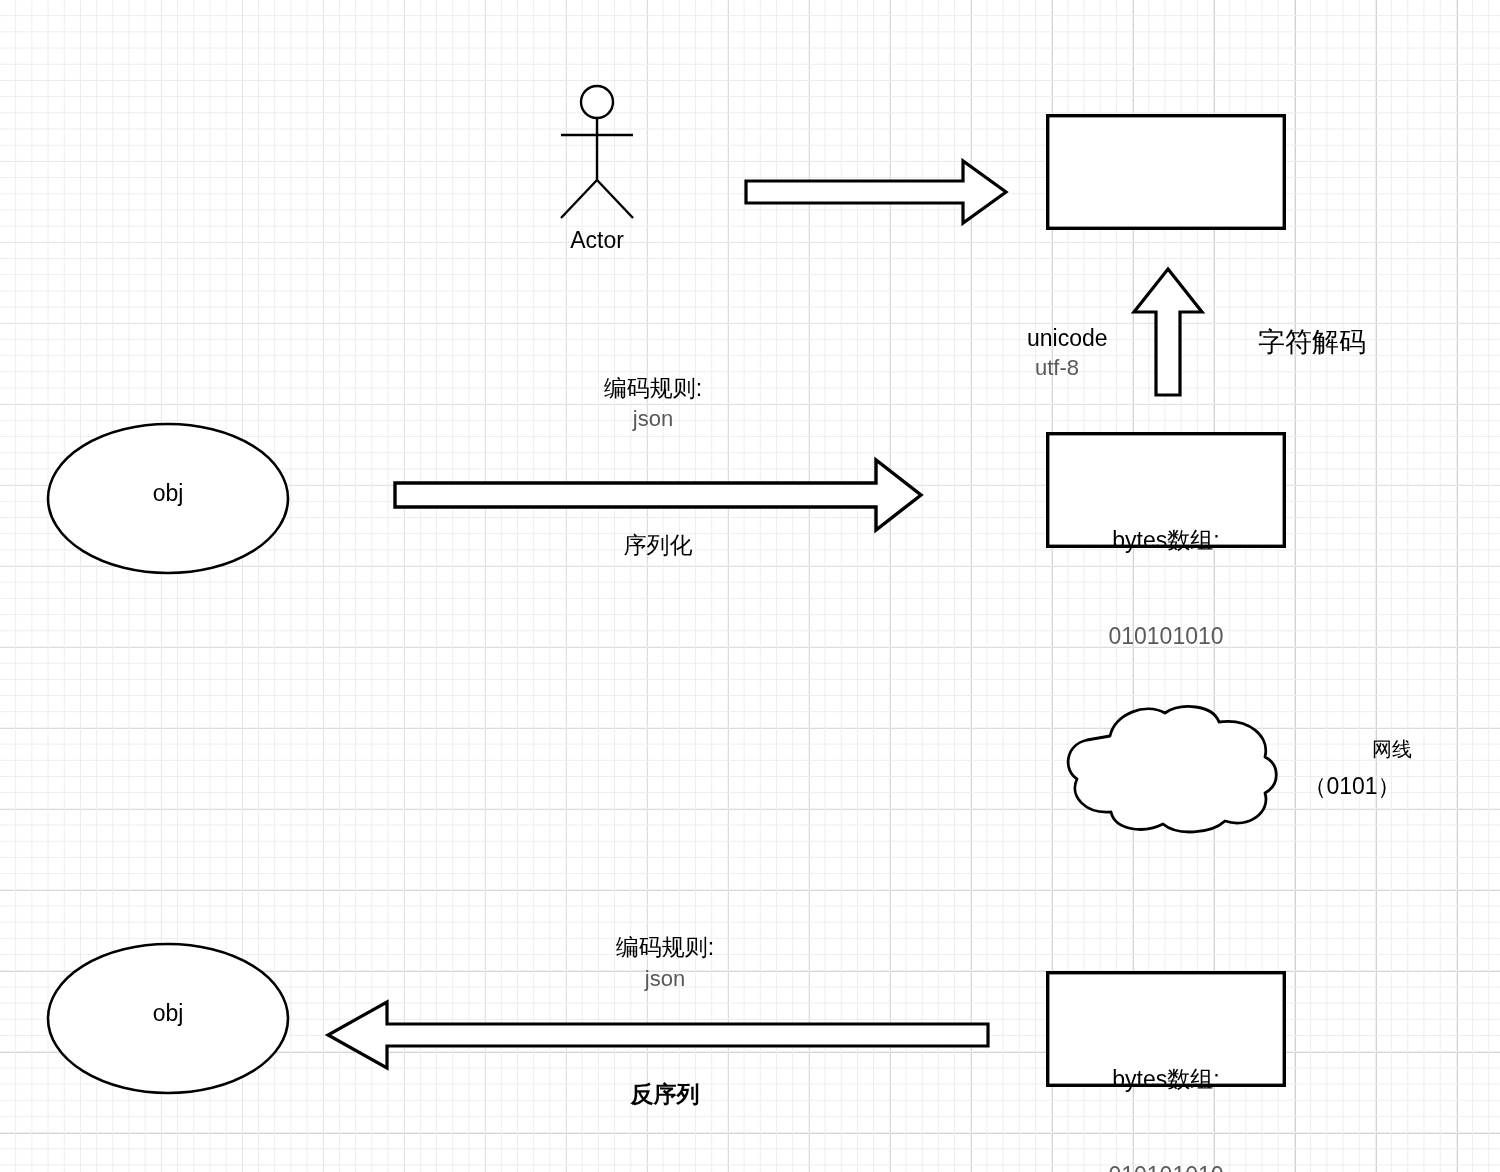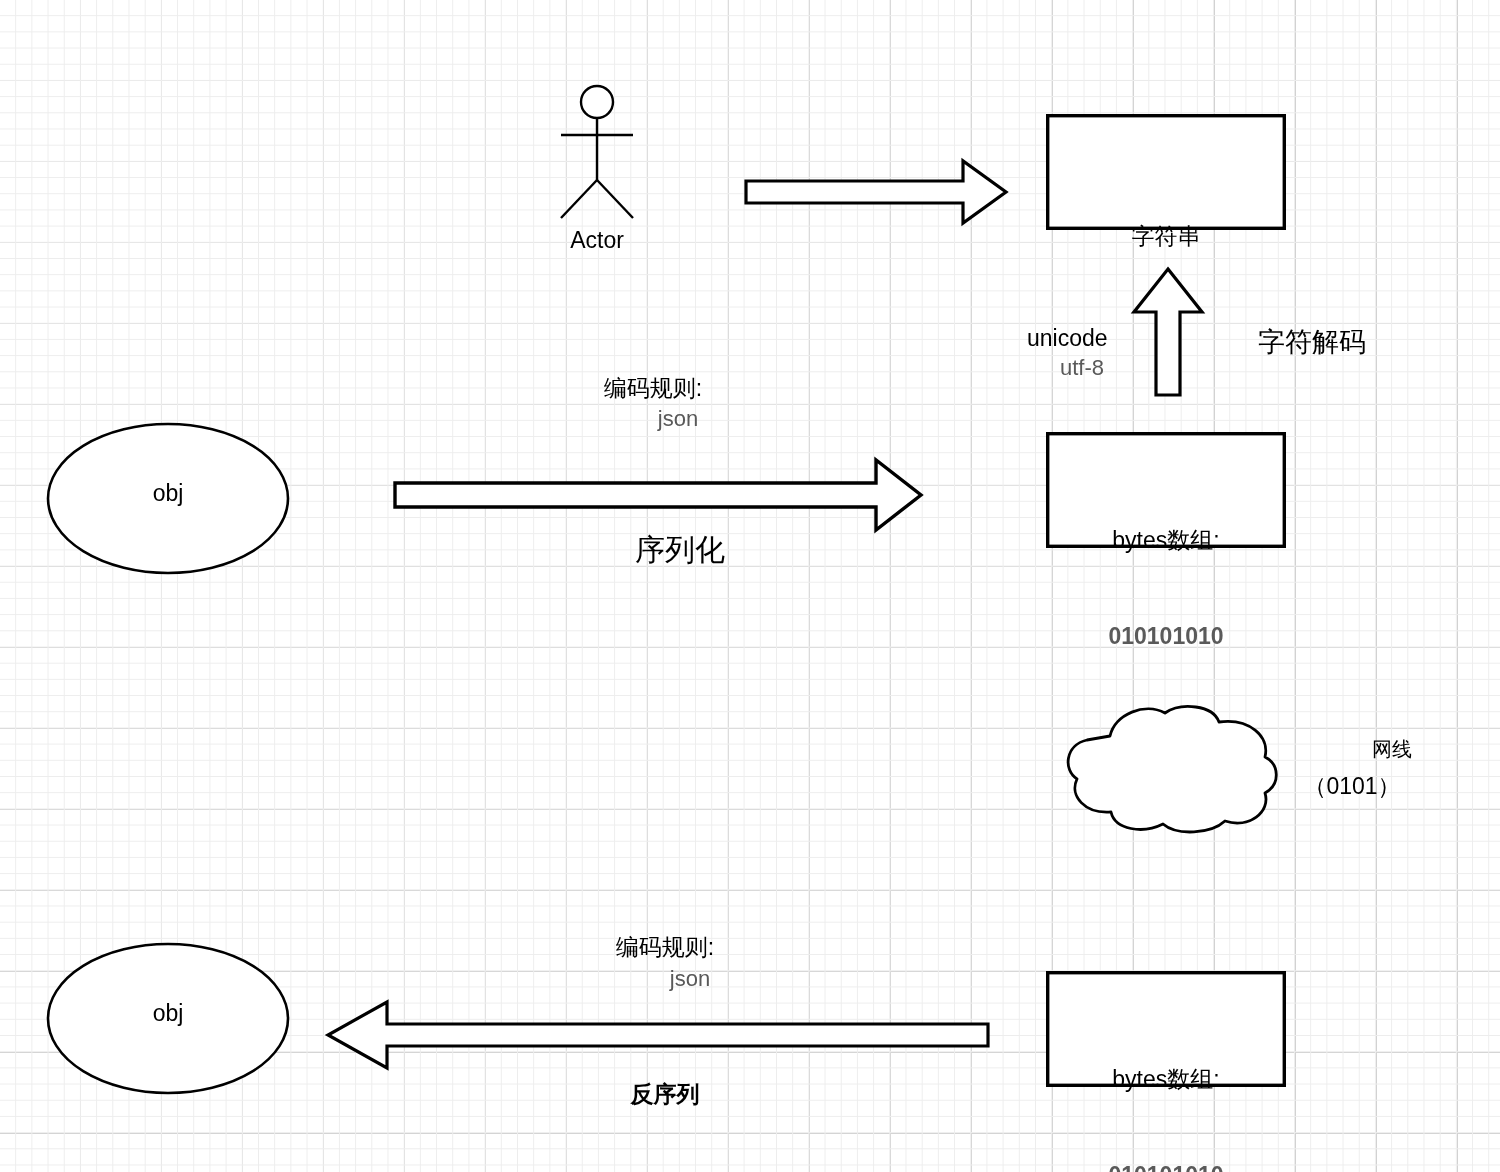--- a/index.html
+++ b/index.html
@@ -35,32 +35,32 @@
   .shape-svg * { pointer-events: auto; }
 
   .lbl {
     position: absolute;
     color: #000000;
     white-space: pre;
     line-height: 1.26;
     font-family: "Liberation Sans", "DejaVu Sans", sans-serif;
     text-align: center;
   }
-  .lbl.gray { color: #595959; margin-left: 25px; }
+  .lbl.gray { color: #595959; }
   .lbl.center { text-align: center; transform: translateX(-50%); }
 
   .boxtext {
     position: absolute;
     text-align: center;
     transform: translateX(-50%);
     line-height: 1.38;
     white-space: pre;
   }
   .boxtext .t1 { color: #000000; display: block; }
-  .boxtext .t2 { color: #5a5a5a; display: block; font-weight: bold; }
+  .boxtext .t2 { color: #5a5a5a; display: block; }
 </style>
 </head>
 <body>
 
 <div id="canvas">
 
   <svg class="shape-svg" style="left:550px; top:85px; width:100px; height:145px;" viewBox="0 0 100 145">
     <circle cx="47" cy="17" r="16" fill="#ffffff" stroke="#000000" stroke-width="2.4"></circle>
     <line x1="47" y1="33" x2="47" y2="95" stroke="#000000" stroke-width="2.4"></line>
     <line x1="11" y1="50" x2="83" y2="50" stroke="#000000" stroke-width="2.4"></line>
@@ -69,23 +69,20 @@
   </svg>
   <div class="lbl center" style="left:597px; top:226px; font-size:23px;">Actor</div>
 
   <svg class="shape-svg" style="left:744px; top:155px; width:266px; height:74px;" viewBox="0 0 266 74">
     <path d="M 2,26 L 219,26 L 219,6 L 262,37 L 219,68 L 219,48 L 2,48 Z" fill="#ffffff" stroke="#000000" stroke-width="3.2" stroke-linejoin="miter"></path>
   </svg>
 
   <svg class="shape-svg" style="left:1046px; top:114px; width:240px; height:116px;" viewBox="0 0 240 116">
     <rect x="1.7" y="1.7" width="236.6" height="112.6" fill="#ffffff" stroke="#000000" stroke-width="3.4"></rect>
   </svg>
-  <div class="boxtext" style="left:1166px; top:158px; font-size:23px;">
-    <span class="t1">字符串</span>
-  </div>
 
   <svg class="shape-svg" style="left:1130px; top:266px; width:76px; height:133px;" viewBox="0 0 76 133">
     <path d="M 38,3 L 72,46 L 50,46 L 50,129 L 26,129 L 26,46 L 4,46 Z" fill="#ffffff" stroke="#000000" stroke-width="3.2" stroke-linejoin="miter"></path>
   </svg>
   <div class="lbl" style="left:1027px; top:324px; font-size:23px;">unicode</div>
   <div class="lbl gray" style="left:1035px; top:354px; font-size:22px;">utf-8</div>
   <div class="lbl" style="left:1258px; top:325px; font-size:27px;">字符解码</div>
 
   <svg class="shape-svg" style="left:1046px; top:432px; width:240px; height:116px;" viewBox="0 0 240 116">
     <rect x="1.7" y="1.7" width="236.6" height="112.6" fill="#ffffff" stroke="#000000" stroke-width="3.4"></rect>
@@ -98,21 +95,21 @@
   <svg class="shape-svg" style="left:45px; top:421px; width:246px; height:155px;" viewBox="0 0 246 155">
     <ellipse cx="123" cy="77.5" rx="120" ry="74.5" fill="#ffffff" stroke="#000000" stroke-width="2.6"></ellipse>
   </svg>
   <div class="lbl center" style="left:168px; top:479px; font-size:23px;">obj</div>
 
   <svg class="shape-svg" style="left:393px; top:455px; width:532px; height:80px;" viewBox="0 0 532 80">
     <path d="M 2,28 L 483,28 L 483,5 L 528,40 L 483,75 L 483,52 L 2,52 Z" fill="#ffffff" stroke="#000000" stroke-width="3.4" stroke-linejoin="miter"></path>
   </svg>
   <div class="lbl center" style="left:653px; top:374px; font-size:23px;">编码规则:</div>
   <div class="lbl center gray" style="left:653px; top:405px; font-size:22px;">json</div>
-  <div class="lbl center" style="left:680px; top:531px; font-size:30px;">序列化</div>
+  <div class="lbl center" style="left:658px; top:531px; font-size:23px;">序列化</div>
 
   <svg class="shape-svg" style="left:1053px; top:700px; width:232px; height:132px;" viewBox="0 0 232 132">
     <path d="M 57,36
              C 62,14 92,2 112,13
              C 128,2 160,5 166,22
              C 196,18 217,36 212,57
              C 226,64 228,84 212,93
              C 218,112 196,129 172,121
              C 158,134 124,136 110,124
              C 90,134 62,130 58,112

